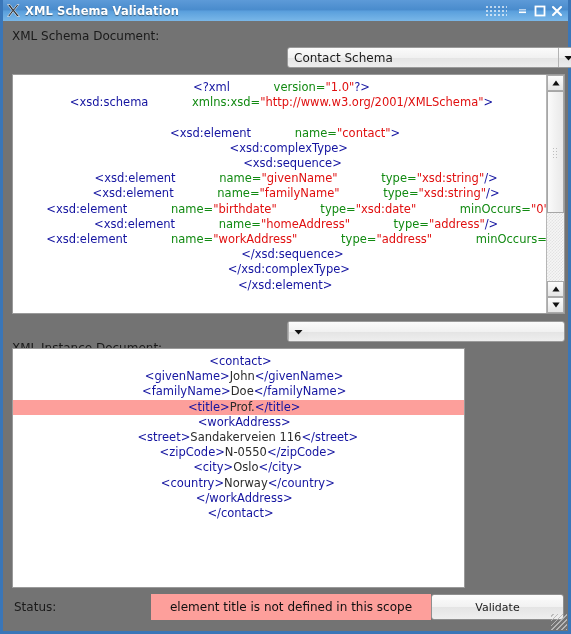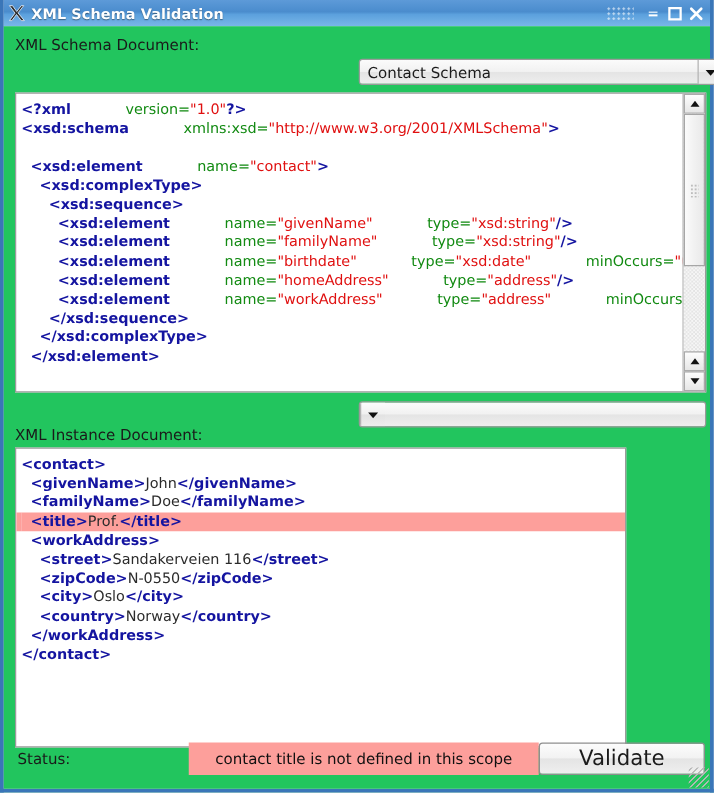--- a/index.html
+++ b/index.html
@@ -71,26 +71,27 @@
   .tbtn {
     width: 13px; height: 13px;
     display: flex; align-items: center; justify-content: center;
     cursor: pointer;
   }
   .tbtn svg { display: block; }
 
   
   .client {
     flex: 1 1 auto;
-    background: #22c55e;
+    background: #737373;
     position: relative;
     padding: 0;
     box-sizing: border-box;
     display: flex;
     flex-direction: column;
+    text-align: center;
   }
 
   .row-label {
     display: flex;
     align-items: center;
     height: 30px;
     padding: 0 9px;
     box-sizing: border-box;
   }
   .fieldlabel {
@@ -166,21 +167,21 @@
     width: 4px;
     background: #fd9f9b;
   }
   .ln.hl::after {
     content: "";
     position: absolute;
     left: 100%; top: 0; bottom: 0;
     width: 600px;
     background: #fd9f9b;
   }
-  .tag  { color: #1414a0; font-weight: bold; }
+  .tag  { color: #1414a0; font-weight: normal; }
   .attr { color: #128a12; margin-left: 40px; }
   .val  { color: #e01010; }
   .txt  { color: #2b2b2b; font-weight: normal; }
 
   
   .vscroll {
     flex: 0 0 17px;
     width: 17px;
     border-left: 1px solid #b6b6b6;
     background: #f0f0f0;
@@ -254,21 +255,21 @@
   }
   .btn {
     position: absolute;
     box-sizing: border-box;
     border: 1px solid #8e8e8e;
     border-radius: 3px;
     background: linear-gradient(to bottom, #fcfcfc 0%, #f2f2f2 48%, #e4e4e4 50%, #efefef 100%);
     display: flex;
     align-items: center;
     justify-content: center;
-    font-size: 17px;
+    font-size: 11px;
     color: #1b1b1b;
     cursor: pointer;
   }
 
   .resize-grip {
     position: absolute;
     right: 1px; bottom: 1px;
     width: 16px; height: 16px;
     background-image: repeating-linear-gradient(-45deg, #b9b9b9 0 1.2px, transparent 1.2px 3.4px);
     opacity: .95;
@@ -357,27 +358,27 @@
     </div>
 
     <div class="combo" style="left:284px; top:300px; width:278px;">
       <span class="combo-arrow">
         <svg width="9" height="6" viewBox="0 0 9 6">
             <path d="M0.5 1 L8.5 1 L4.5 5.5 Z" fill="#111"></path>
           </svg>
       </span>
     </div>
 
-    <div class="pane" style="left:9px; top:337px; width:489px; height:240px;">
+    <div class="pane" style="left:9px; top:327px; width:453px; height:240px;">
       <div class="pane-body">
         <div class="codearea" id="instance-code"><div class="ln"><span class="tag">&lt;contact&gt;</span></div><div class="ln">  <span class="tag">&lt;givenName&gt;</span><span class="txt">John</span><span class="tag">&lt;/givenName&gt;</span></div><div class="ln">  <span class="tag">&lt;familyName&gt;</span><span class="txt">Doe</span><span class="tag">&lt;/familyName&gt;</span></div><div class="ln hl">  <span class="tag">&lt;title&gt;</span><span class="txt">Prof.</span><span class="tag">&lt;/title&gt;</span></div><div class="ln">  <span class="tag">&lt;workAddress&gt;</span></div><div class="ln">    <span class="tag">&lt;street&gt;</span><span class="txt">Sandakerveien 116</span><span class="tag">&lt;/street&gt;</span></div><div class="ln">    <span class="tag">&lt;zipCode&gt;</span><span class="txt">N-0550</span><span class="tag">&lt;/zipCode&gt;</span></div><div class="ln">    <span class="tag">&lt;city&gt;</span><span class="txt">Oslo</span><span class="tag">&lt;/city&gt;</span></div><div class="ln">    <span class="tag">&lt;country&gt;</span><span class="txt">Norway</span><span class="tag">&lt;/country&gt;</span></div><div class="ln">  <span class="tag">&lt;/workAddress&gt;</span></div><div class="ln"><span class="tag">&lt;/contact&gt;</span></div></div>
       </div>
     </div>
 
     <div class="statusrow" style="top:574px;padding-left:39px;">
       <span class="status-label">Status:</span>
-      <span class="status-msg" style="left:148px; width:280px; height:26px;">contact title is not defined in this scope</span>
+      <span class="status-msg" style="left:148px; width:280px; height:26px;">element title is not defined in this scope</span>
       <span class="btn" style="left:428px; width:133px; height:26px;">Validate</span>
     </div>
 
     <span class="resize-grip"></span>
   </div>
 </div>
 
 </body></html>

